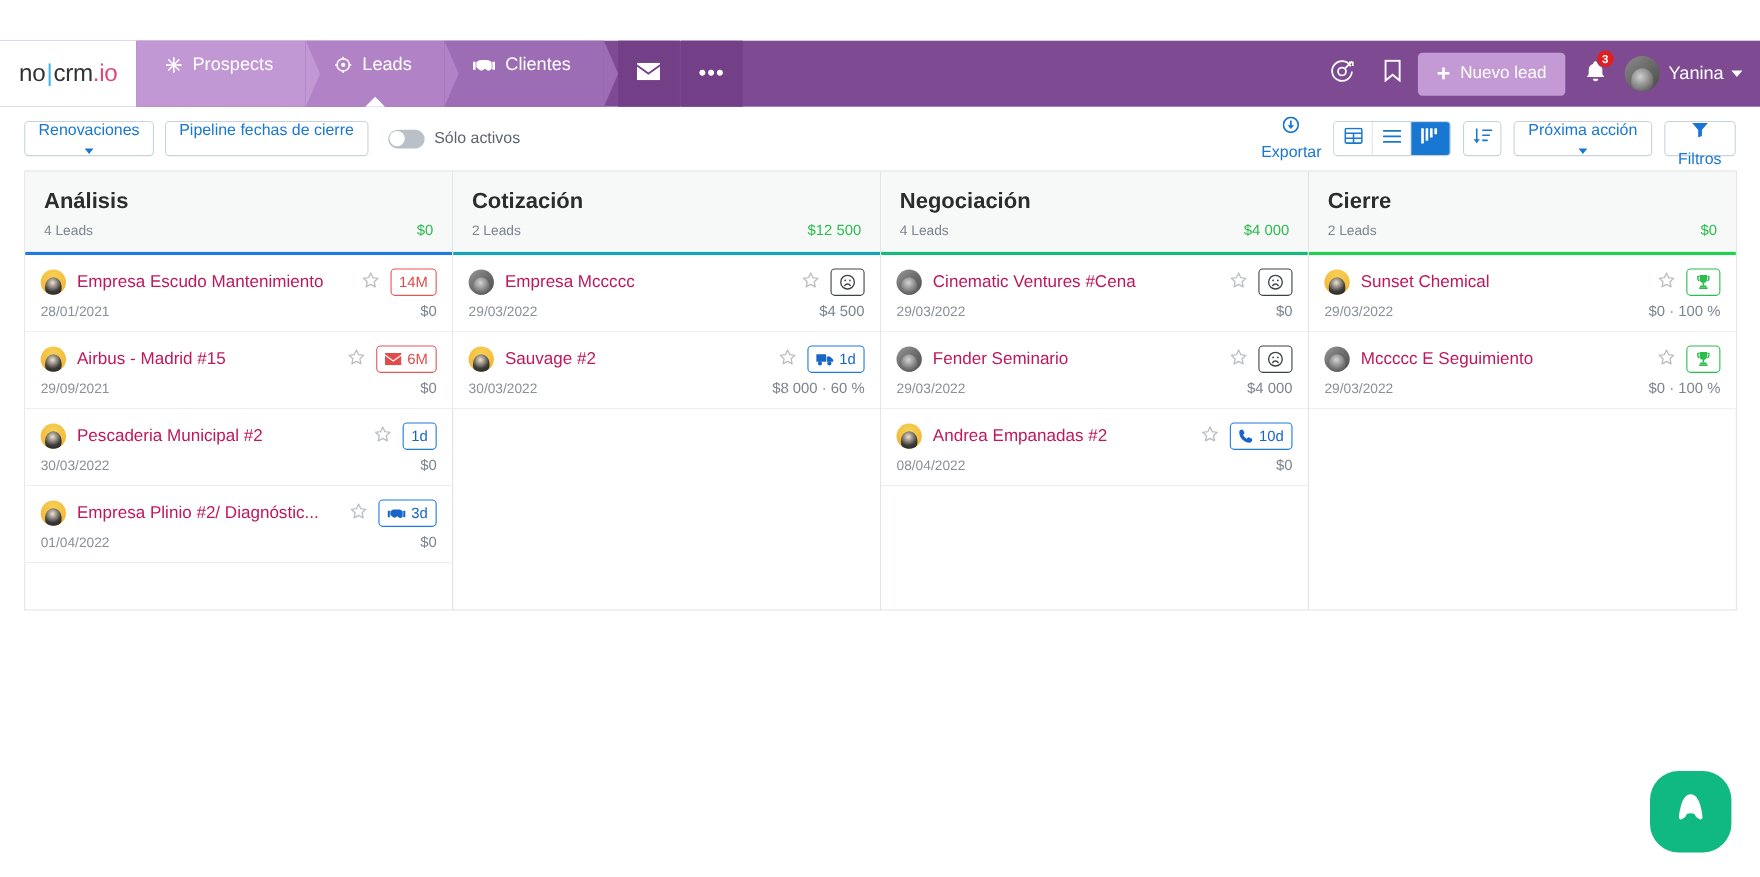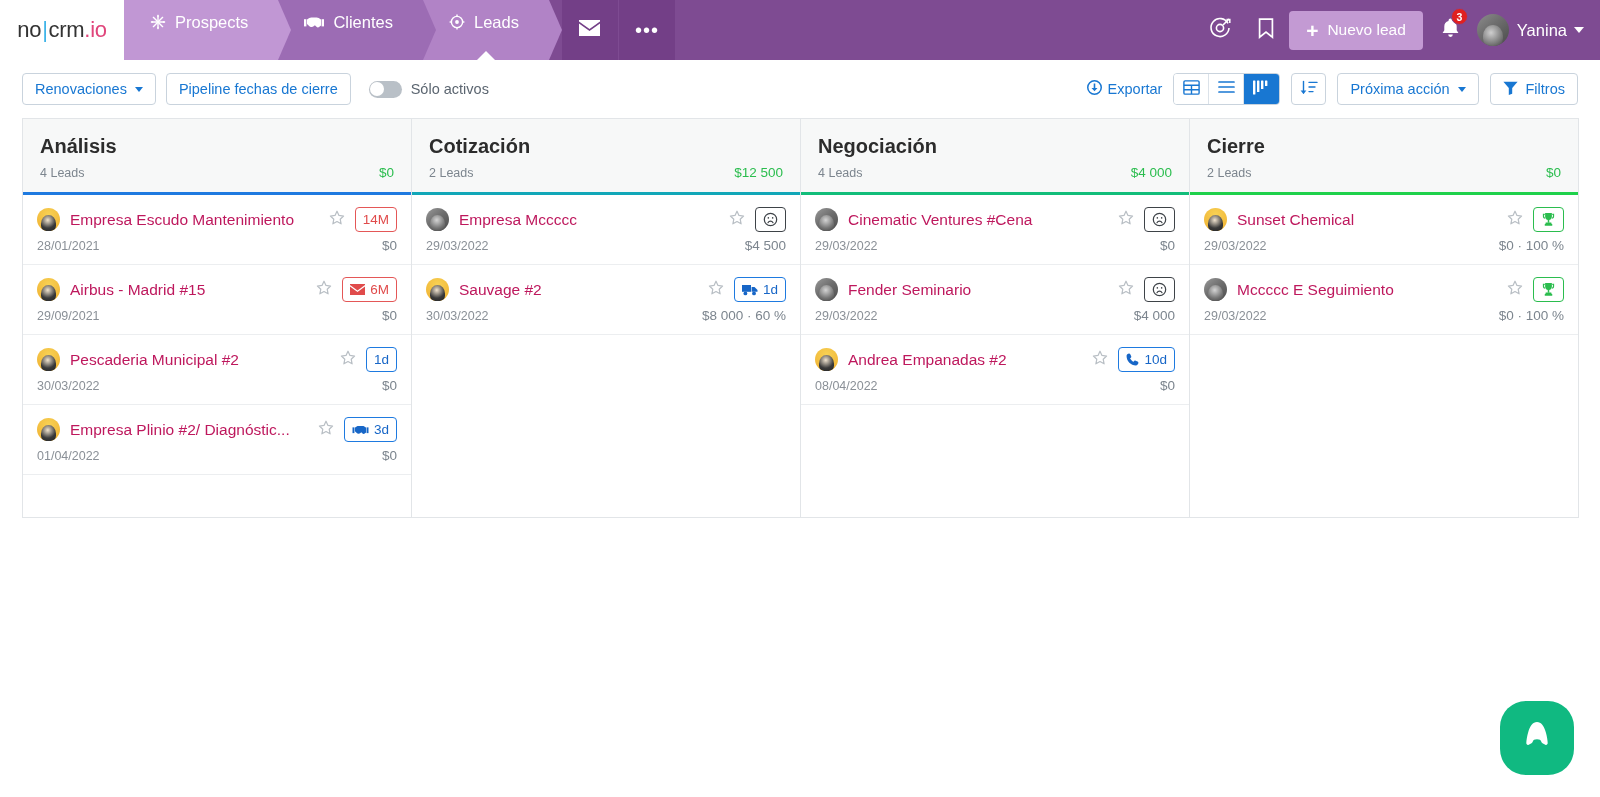--- a/index.html
+++ b/index.html
@@ -9,20 +9,21 @@
     background: #ffffff;
     overflow: hidden;
   }
 
   
   .topnav {
     height: 60px; width: 100%;
     background: #7e4b92;
     display: flex; align-items: flex-start;
     position: relative;
+    margin-top: 37px;
   }
   .brand {
     width: 124px; height: 60px; background: #ffffff;
     display: flex; align-items: center; justify-content: center;
     font-size: 22px; letter-spacing: -0.3px; flex: 0 0 auto;
   }
   .brand .b-no { color: #333; }
   .brand .b-bar { color: #3fb4e8; padding: 0 1px; }
   .brand .b-crm { color: #333; }
   .brand .b-io { color: #e0457b; }
@@ -116,37 +117,39 @@
   .toolbar {
     height: 58px; display: flex; align-items: center;
     padding: 0 22px; background: #fff; gap: 10px;
   }
   .tb-btn {
     height: 32px; border: 1px solid #c9d3dd; border-radius: 4px;
     background: #fff; color: #1877d2; font-size: 14.5px;
     padding: 0 12px; display: flex; align-items: center; gap: 8px;
     cursor: pointer; font-family: "Liberation Sans", sans-serif;
     white-space: nowrap;
+    flex-direction: column;
   }
   .tb-caret { width:0;height:0;border-left:4.5px solid transparent;border-right:4.5px solid transparent;border-top:5.5px solid #1877d2; }
   .toggle-wrap { display:flex; align-items:center; gap:9px; margin-left: 8px; cursor:pointer;}
   .toggle {
     width: 33px; height: 17px; border-radius: 9px; background: #b9c0c7;
     position: relative;
   }
   .toggle .knob {
     position: absolute; left: 1.5px; top: 1.5px; width: 14px; height: 14px;
     border-radius: 50%; background: #fff;
   }
   .toggle-label { font-size: 14.5px; color: #5b6570; }
 
   .tb-right { margin-left: auto; display: flex; align-items: center; gap: 11px; }
   .link-export {
     color: #1877d2; font-size: 14.5px; display:flex; align-items:center; gap:6px;
     cursor:pointer;
+    flex-direction:column;
   }
   .segmented { display: flex; border-radius: 4px; overflow: hidden;
     border: 1px solid #c9d3dd; height: 32px; }
   .seg {
     width: 35px; display: flex; align-items: center; justify-content: center;
     background: #fff; cursor: pointer; border-right: 1px solid #dbe2e9;
   }
   .seg:last-child { border-right: 0; }
   .seg.active { background: #1877d2; }
   .sortbtn { width: 35px; justify-content:center; padding:0; }
@@ -251,46 +254,46 @@
                    M0.6 8 L2.6 7.1 L3.4 8 L2.6 8.9 Z M15.4 8 L13.4 8.9 L12.6 8 L13.4 7.1 Z"></path>
           <rect x="7.3" y="0.8" width="1.4" height="14.4" rx="0.6"></rect>
           <rect x="0.8" y="7.3" width="14.4" height="1.4" rx="0.6"></rect>
           <rect x="7.3" y="0.8" width="1.4" height="14.4" rx="0.6" transform="rotate(45 8 8)"></rect>
           <rect x="7.3" y="0.8" width="1.4" height="14.4" rx="0.6" transform="rotate(-45 8 8)"></rect>
         </svg>
       </span>
       <span>Prospects</span>
     </div>
 
-    <div class="navtab nt3">
-      <span class="ico">
-        <svg width="20" height="15" viewBox="0 0 20 15" fill="#fff">
-          <path d="M0 4.2h2.4v7.2H0z"></path>
-            <path d="M17.6 4.2H20v7.2h-2.4z"></path>
-          <path d="M3 4.6 C4.6 3.3 6 2.6 7.3 2.6 h5.4 c1.3 0 2.7 0.7 4.3 2 v6 c-1.2 1.1-2.2 1.8-3 1.8
-                   c-0.6 0-1.2-0.3-1.8-0.9 l-1.3-1.2 l-0.9 0.8 c-0.8 0.7-1.6 1-2.4 1 c-0.9 0-1.9-0.6-3-1.6
-                   l-1.6-1.5z"></path>
-        </svg>
-      </span>
-      <span>Clientes</span>
-    </div>
-
     <div class="navtab nt2 active">
       <span class="ico">
         <svg width="16" height="16" viewBox="0 0 16 16" fill="none" stroke="#fff" stroke-width="1.4">
           <circle cx="8" cy="8" r="5.6"></circle>
             <circle cx="8" cy="8" r="1.9" fill="#fff" stroke="none"></circle>
           <line x1="8" y1="0.6" x2="8" y2="3"></line>
             <line x1="8" y1="13" x2="8" y2="15.4"></line>
           <line x1="0.6" y1="8" x2="3" y2="8"></line>
             <line x1="13" y1="8" x2="15.4" y2="8"></line>
         </svg>
       </span>
       <span>Leads</span>
       <span class="caret-up"></span>
+    </div>
+
+    <div class="navtab nt3">
+      <span class="ico">
+        <svg width="20" height="15" viewBox="0 0 20 15" fill="#fff">
+          <path d="M0 4.2h2.4v7.2H0z"></path>
+            <path d="M17.6 4.2H20v7.2h-2.4z"></path>
+          <path d="M3 4.6 C4.6 3.3 6 2.6 7.3 2.6 h5.4 c1.3 0 2.7 0.7 4.3 2 v6 c-1.2 1.1-2.2 1.8-3 1.8
+                   c-0.6 0-1.2-0.3-1.8-0.9 l-1.3-1.2 l-0.9 0.8 c-0.8 0.7-1.6 1-2.4 1 c-0.9 0-1.9-0.6-3-1.6
+                   l-1.6-1.5z"></path>
+        </svg>
+      </span>
+      <span>Clientes</span>
     </div>
   </div>
 
   <div class="navicon-btn">
     <span>
       <svg width="21" height="16" viewBox="0 0 21 16" fill="#fff">
         <path d="M0 1.4 L10.5 9 L21 1.4 V0 H0z"></path>
           <path d="M0 3.4 V16 H21 V3.4 L10.5 11z"></path>
       </svg>
     </span>

